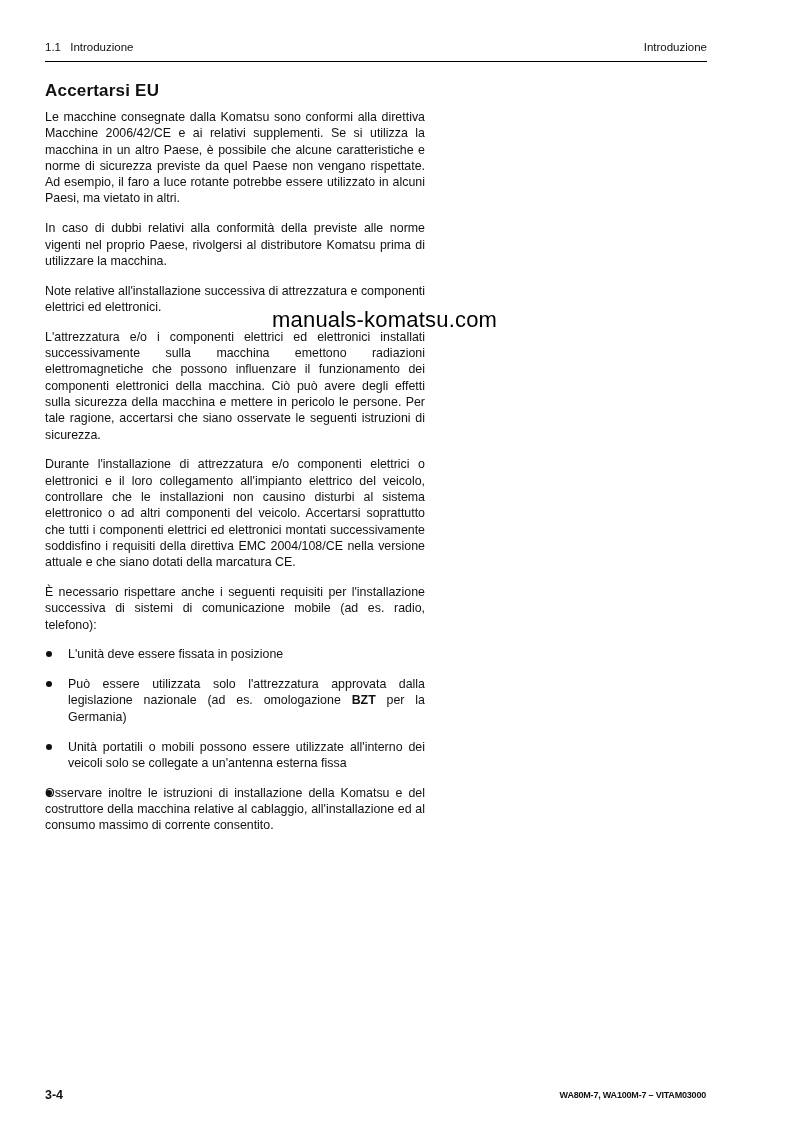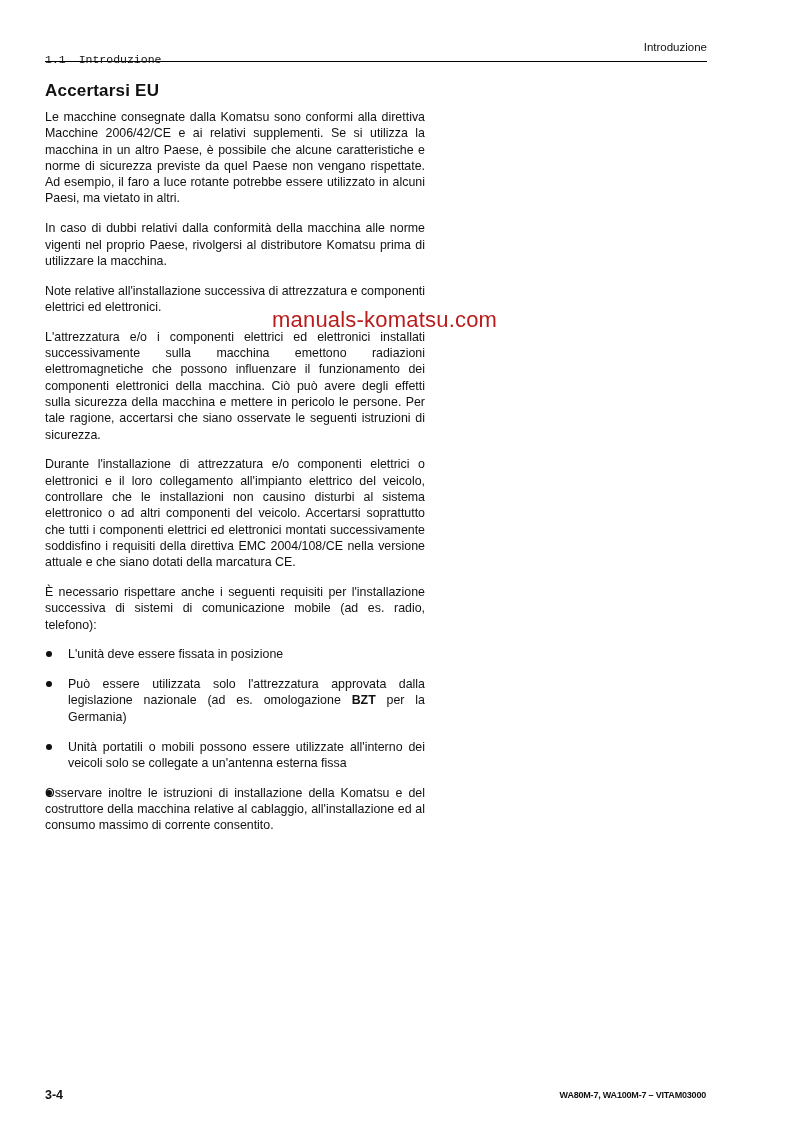--- a/index.html
+++ b/index.html
@@ -20,22 +20,21 @@
       left: 45px;
       top: 41px;
       width: 662px;
       height: 20px;
       border-bottom: 1.5px solid #000;
       font-size: 11.5px;
     }
     .header-left {
       position: absolute;
       left: 0;
-      top: 12px;
-      font-family: Liberation Mono, monospace;
+      top: 0;
     }
     .header-left .num {
       margin-right: 6px;
     }
     .header-right {
       position: absolute;
       right: 0;
       top: 0;
     }
     .page-title {
@@ -77,21 +76,21 @@
       height: 6px;
       border-radius: 50%;
       background: #111;
     }
     .bold-inline { font-weight: bold; }
     .watermark {
       position: absolute;
       left: 272px;
       top: 307px;
       font-size: 22px;
-      color: #b91c1c;
+      color: #000000;
       letter-spacing: 0.2px;
     }
     .footer-left {
       position: absolute;
       left: 45px;
       top: 1088px;
       font-size: 12.5px;
       font-weight: bold;
     }
     .footer-right {
@@ -112,21 +111,21 @@
     <span class="num">1.1</span>
     <span>Introduzione</span>
   </div>
   <div class="header-right">Introduzione</div>
 </div>
 
 <h1 class="page-title">Accertarsi EU</h1>
 
 <div class="body-col">
   <p>Le macchine consegnate dalla Komatsu sono conformi alla direttiva Macchine 2006/42/CE e ai relativi supplementi. Se si utilizza la macchina in un altro Paese, è possibile che alcune caratteristiche e norme di sicurezza previste da quel Paese non vengano rispettate. Ad esempio, il faro a luce rotante potrebbe essere utilizzato in alcuni Paesi, ma vietato in altri.</p>
-  <p>In caso di dubbi relativi dalla conformità della macchina alle norme vigenti nel proprio Paese, rivolgersi al distributore Komatsu prima di utilizzare la macchina.</p>
+  <p>In caso di dubbi relativi alla conformità della previste alle norme vigenti nel proprio Paese, rivolgersi al distributore Komatsu prima di utilizzare la macchina.</p>
   <p>Note relative all'installazione successiva di attrezzatura e componenti elettrici ed elettronici.</p>
   <p>L'attrezzatura e/o i componenti elettrici ed elettronici installati successivamente sulla macchina emettono radiazioni elettromagnetiche che possono influenzare il funzionamento dei componenti elettronici della macchina. Ciò può avere degli effetti sulla sicurezza della macchina e mettere in pericolo le persone. Per tale ragione, accertarsi che siano osservate le seguenti istruzioni di sicurezza.</p>
   <p>Durante l'installazione di attrezzatura e/o componenti elettrici o elettronici e il loro collegamento all'impianto elettrico del veicolo, controllare che le installazioni non causino disturbi al sistema elettronico o ad altri componenti del veicolo. Accertarsi soprattutto che tutti i componenti elettrici ed elettronici montati successivamente soddisfino i requisiti della direttiva EMC 2004/108/CE nella versione attuale e che siano dotati della marcatura CE.</p>
   <p>È necessario rispettare anche i seguenti requisiti per l'installazione successiva di sistemi di comunicazione mobile (ad es. radio, telefono):</p>
 
   <ul class="bullets">
     <li>
       <span class="dot"></span>
       <span>L'unità deve essere fissata in posizione</span>
     </li>

